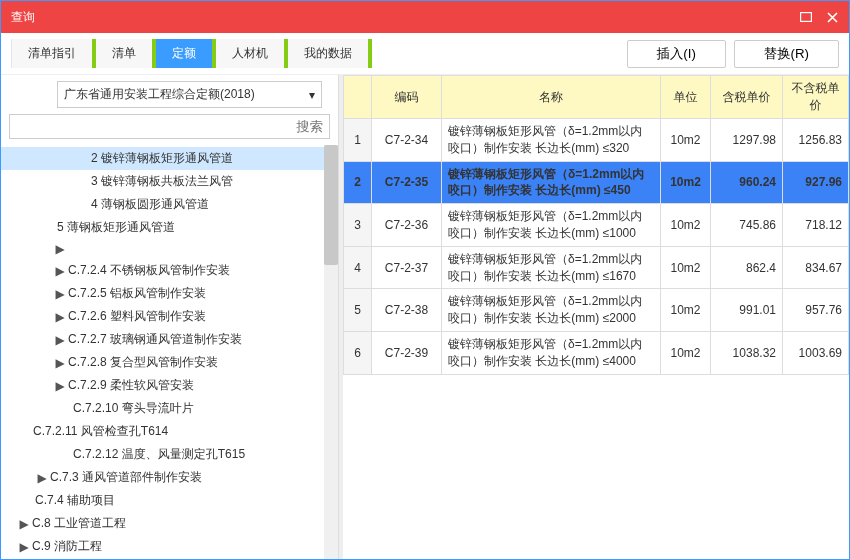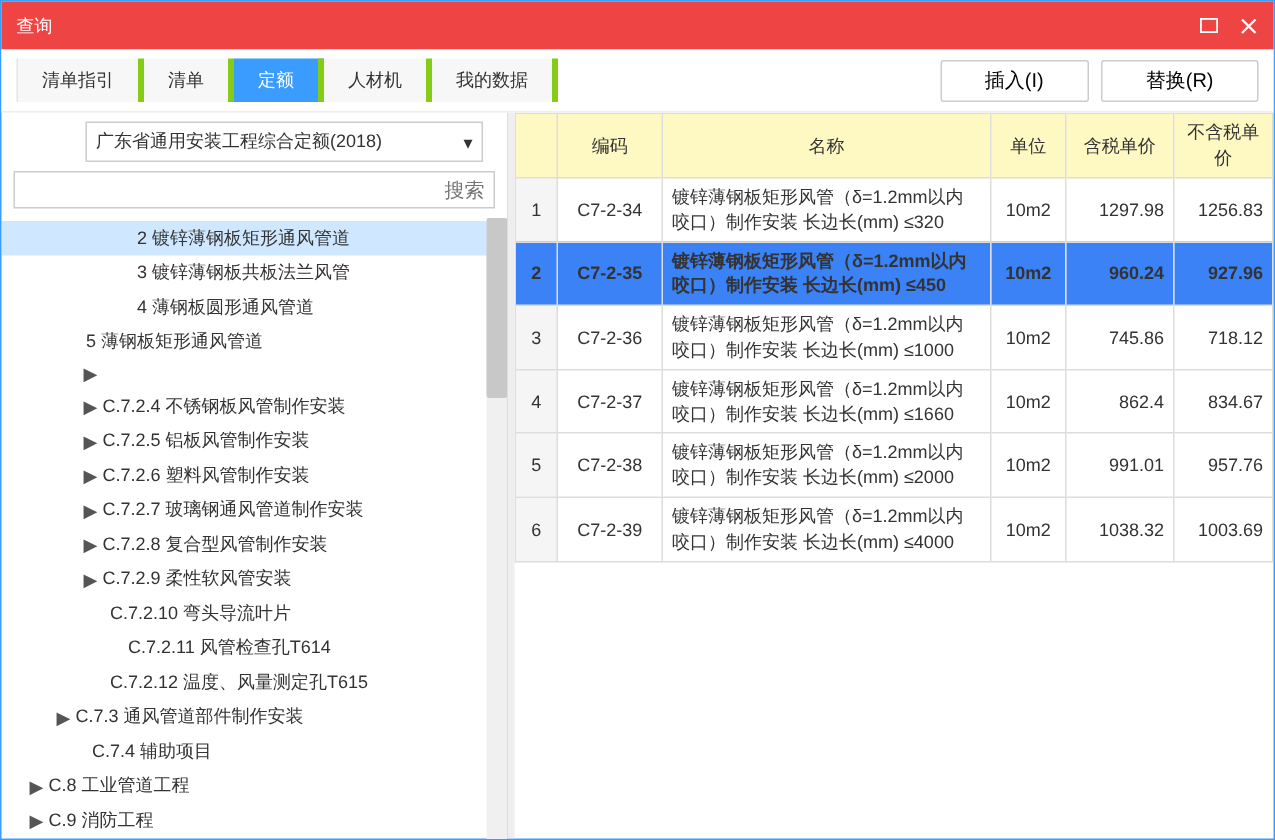--- a/index.html
+++ b/index.html
@@ -119,31 +119,31 @@
             <span class="tree-toggle">▶</span>
             <span>C.7.2.8 复合型风管制作安装</span>
           </div>
           <div class="tree-item" style="padding-left: 54px;">
             <span class="tree-toggle">▶</span>
             <span>C.7.2.9 柔性软风管安装</span>
           </div>
           <div class="tree-item" style="padding-left: 72px;">
             <span>C.7.2.10 弯头导流叶片</span>
           </div>
-          <div class="tree-item" style="padding-left: 84px;">
+          <div class="tree-item" style="padding-left: 32px;">
             <span>C.7.2.11 风管检查孔T614</span>
           </div>
           <div class="tree-item" style="padding-left: 72px;">
             <span>C.7.2.12 温度、风量测定孔T615</span>
           </div>
           <div class="tree-item" style="padding-left: 36px;">
             <span class="tree-toggle">▶</span>
             <span>C.7.3 通风管道部件制作安装</span>
           </div>
-          <div class="tree-item" style="padding-left: 60px;">
+          <div class="tree-item" style="padding-left: 34px;">
             <span>C.7.4 辅助项目</span>
           </div>
           <div class="tree-item" style="padding-left: 18px;">
             <span class="tree-toggle">▶</span>
             <span>C.8 工业管道工程</span>
           </div>
           <div class="tree-item" style="padding-left: 18px;">
             <span class="tree-toggle">▶</span>
             <span>C.9 消防工程</span>
           </div>
@@ -186,21 +186,21 @@
               <td class="rownum">3</td>
               <td class="center">C7-2-36</td>
               <td class="desc">镀锌薄钢板矩形风管（δ=1.2mm以内咬口）制作安装 长边长(mm) ≤1000</td>
               <td class="center">10m2</td>
               <td class="num">745.86</td>
               <td class="num">718.12</td>
             </tr>
             <tr>
               <td class="rownum">4</td>
               <td class="center">C7-2-37</td>
-              <td class="desc">镀锌薄钢板矩形风管（δ=1.2mm以内咬口）制作安装 长边长(mm) ≤1660</td>
+              <td class="desc">镀锌薄钢板矩形风管（δ=1.2mm以内咬口）制作安装 长边长(mm) ≤1670</td>
               <td class="center">10m2</td>
               <td class="num">862.4</td>
               <td class="num">834.67</td>
             </tr>
             <tr>
               <td class="rownum">5</td>
               <td class="center">C7-2-38</td>
               <td class="desc">镀锌薄钢板矩形风管（δ=1.2mm以内咬口）制作安装 长边长(mm) ≤2000</td>
               <td class="center">10m2</td>
               <td class="num">991.01</td>

